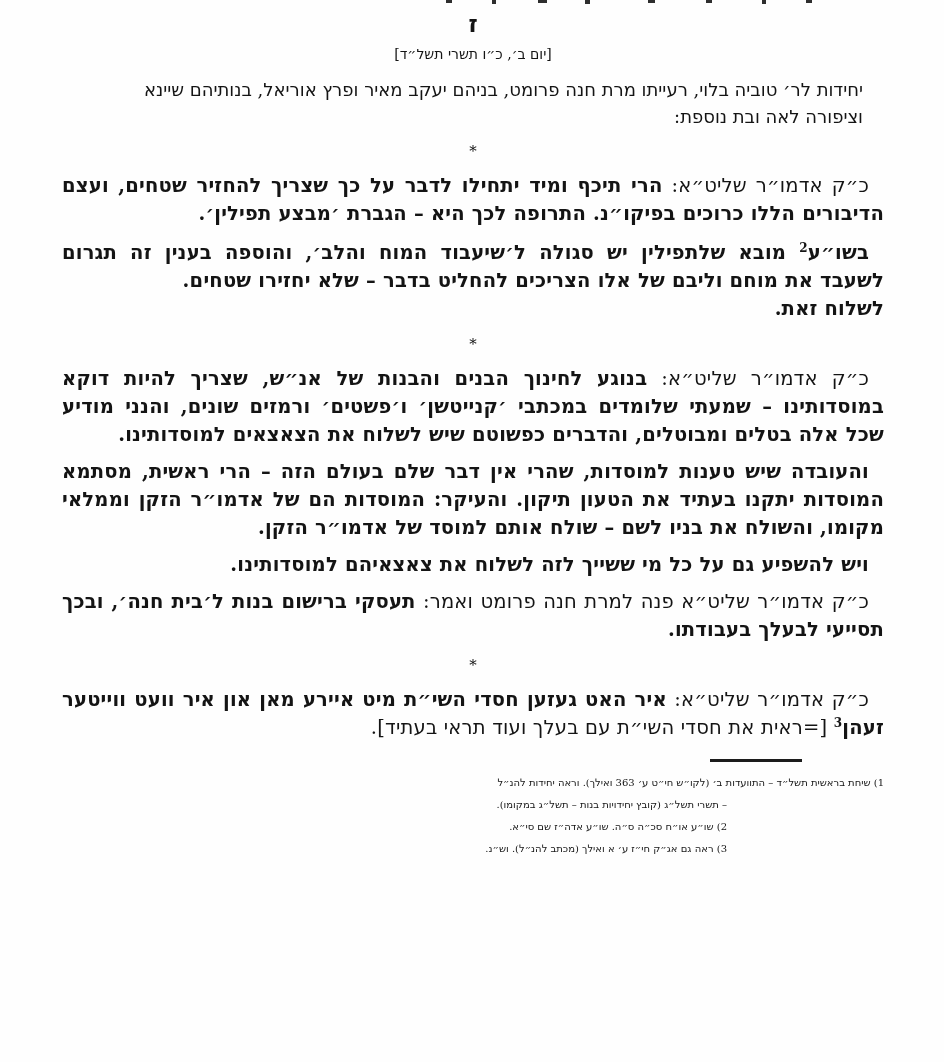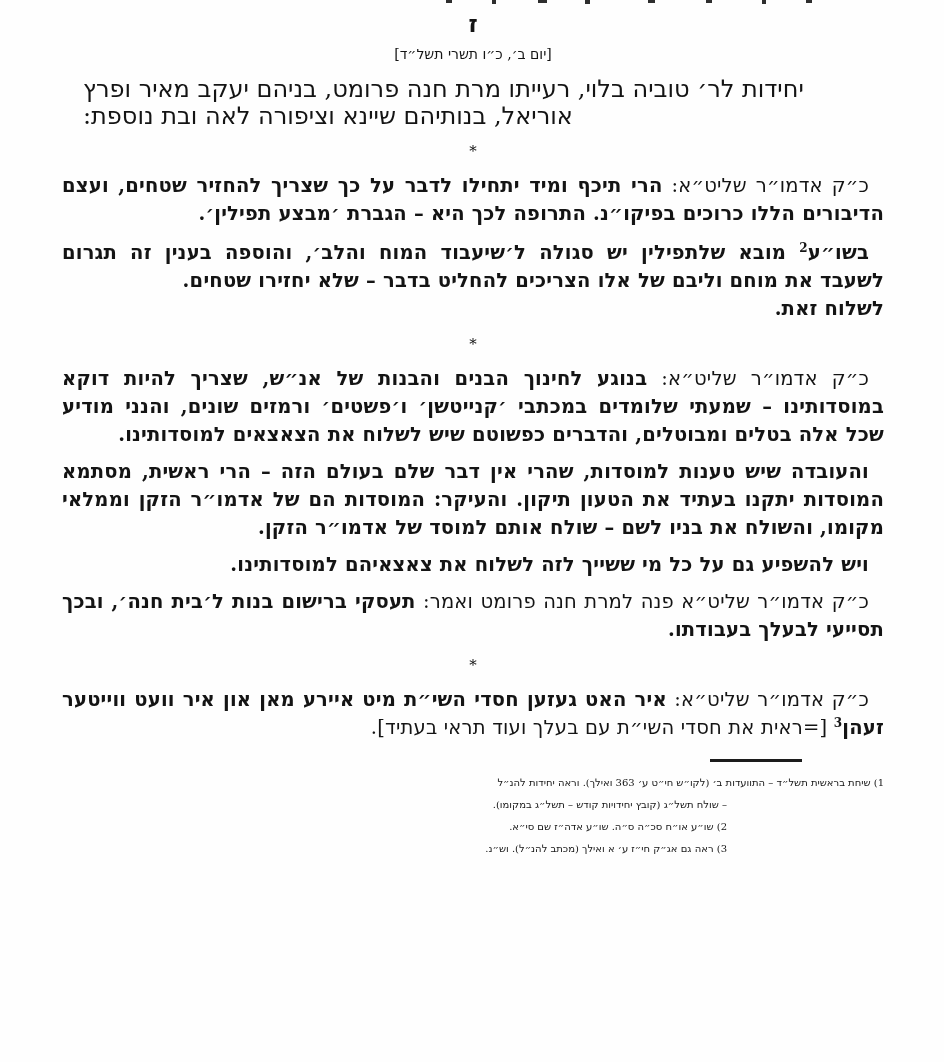--- a/index.html
+++ b/index.html
@@ -22,22 +22,22 @@
     margin-top:12px;
     line-height:1;
   }
   .date-line{
     text-align:center;
     font-size:14px;
     margin-top:11px;
     line-height:1.2;
   }
   .heading{
-    text-align:left;
-    font-size:24px;
+    text-align:right;
+    font-size:18px;
     line-height:27px;
     margin:13px auto 0 auto;
     max-width:780px;
   }
   .para{
     font-size:19.5px;
     line-height:28px;
     text-align:justify;
     text-indent:15px;
     margin:0;
@@ -122,19 +122,19 @@
     <p class="para p7"><span class="run-regular">כ״ק אדמו״ר שליט״א פנה למרת חנה פרומט ואמר: </span><span class="run-bold">תעסקי ברישום בנות ל׳בית חנה׳, ובכך תסייעי לבעלך בעבודתו.</span></p>
 
     <div class="asterisk-sep">*</div>
 
     <p class="para p8"><span class="run-regular">כ״ק אדמו״ר שליט״א: </span><span class="run-bold">איר האט געזען חסדי השי״ת מיט איירע מאן און איר וועט ווייטער זעהן</span><sup class="run-sup">3</sup><span class="run-regular"> [=ראית את חסדי השי״ת עם בעלך ועוד תראי בעתיד].</span></p>
 
     <div class="fn-rule"></div>
 
     <div class="footnotes">
       <p class="fn-line">1) שיחת בראשית תשל״ד – התוועדות ב׳ (לקו״ש חי״ט ע׳ 363 ואילך). וראה יחידות להנ״ל</p>
-      <p class="fn-line fn-cont">– שולח תשל״ג (קובץ יחידויות קודש – תשל״ג במקומו).</p>
+      <p class="fn-line fn-cont">– תשרי תשל״ג (קובץ יחידויות בנות – תשל״ג במקומו).</p>
       <p class="fn-line fn-cont">2) שו״ע או״ח סכ״ה ס״ה. שו״ע אדה״ז שם סי״א.</p>
       <p class="fn-line fn-cont">3) ראה גם אג״ק חי״ז ע׳ א ואילך (מכתב להנ״ל). וש״נ.</p>
     </div>
 
   </div>
 </div>
 
 </body></html>

